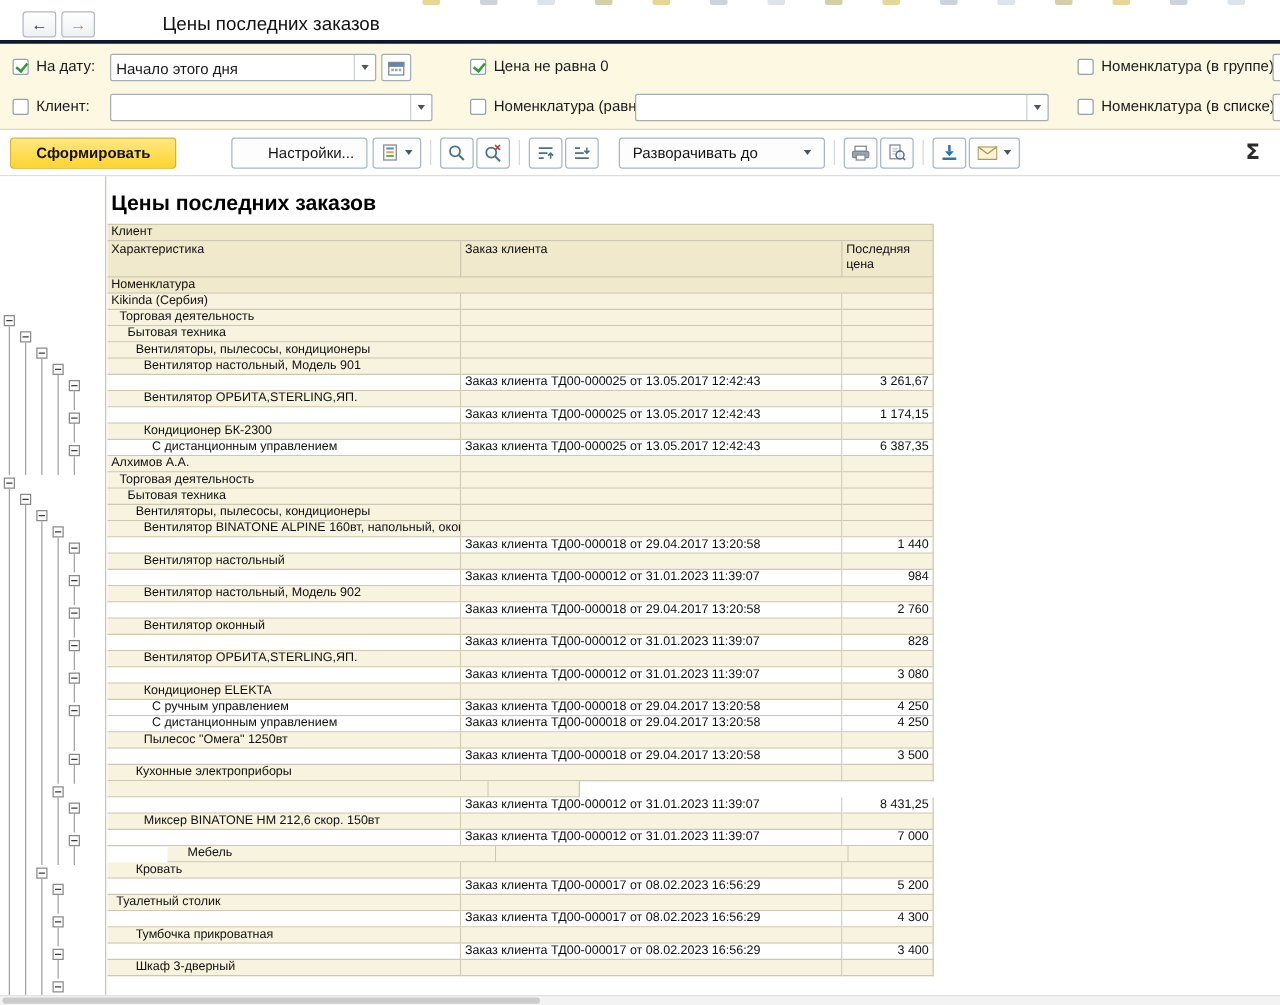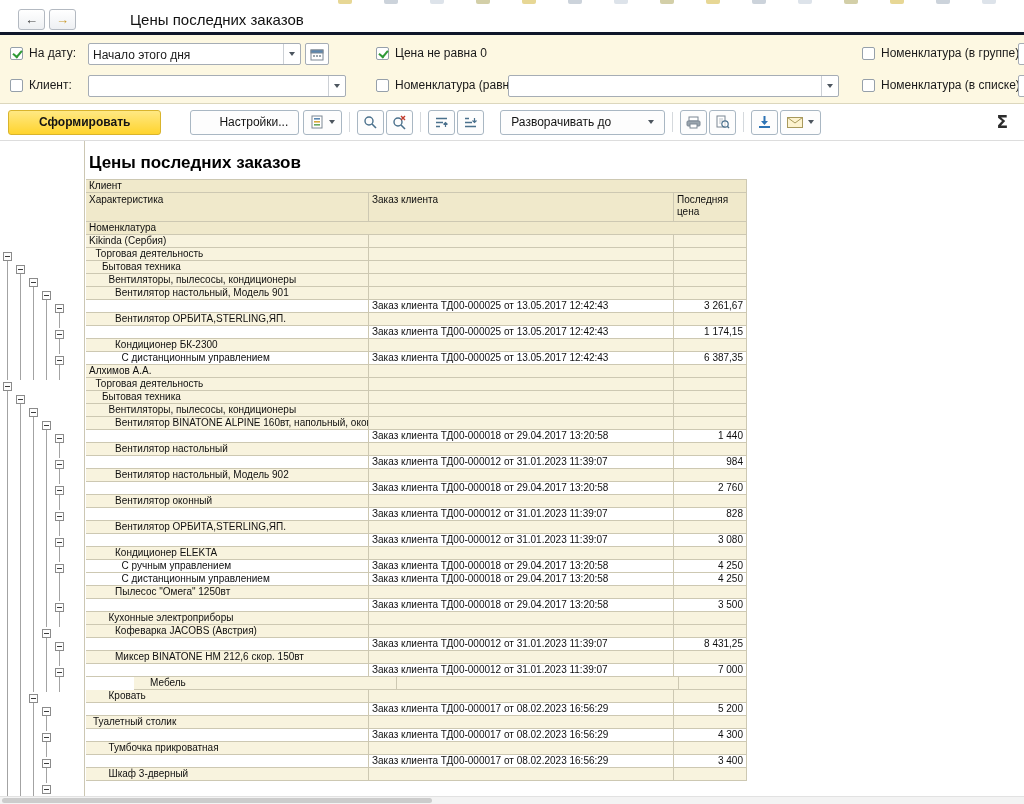--- a/index.html
+++ b/index.html
@@ -34,25 +34,25 @@
   .tri { width:0; height:0; border-left:3.5px solid transparent; border-right:3.5px solid transparent;
          border-top:4.5px solid #4c555e; display:inline-block; }
   .sqbtn { position:absolute; width:24px; height:22px; border:1px solid #a6adb5; border-radius:2px;
            background:#fff; display:flex; align-items:center; justify-content:center; }
 
   
   .toolbar { height:36px; display:flex; align-items:center; padding:0 8px; background:#fff; }
   .tbtn { height:25px; border:1px solid #a9b7c3; border-radius:3px; background:#fdfdfd; font-size:12px;
           display:flex; align-items:center; justify-content:center; padding:0 10px; gap:5px; color:#141414; }
   .tbtn.iconbtn { width:27px; padding:0; }
-  .tbtn.primary { background:linear-gradient(#ffe883,#ffd42e); border-color:#d9b42c; font-weight:bold; padding:0 30px; }
+  .tbtn.primary { background:linear-gradient(#ffe883,#ffd42e); border-color:#d9b42c; font-weight:bold; padding:0 20px; }
   .tsep { width:1px; height:20px; background:#d5d9dd; margin:0 7px; flex:0 0 1px; }
   .sigma-btn { margin-left:auto; margin-right:8px; border:none; background:none; font-size:17px;
                font-weight:bold; color:#2c2c2c; font-family:"DejaVu Sans", sans-serif; }
-  .ml36 { margin-left:29px;padding-left:28px; } .ml4 { margin-left:4px; } .ml2 { margin-left:2px; } .ml3 { margin-left:16px;gap:37px; }
+  .ml36 { margin-left:44px;padding-left:28px; } .ml4 { margin-left:4px; } .ml2 { margin-left:2px; } .ml3 { margin-left:16px;gap:37px; }
 
   
   .report { position:relative; height:656px; border-top:1px solid #dddddd; background:#fff; overflow:hidden; }
   .gutter { position:absolute; left:0; top:0; width:85px; height:100%; border-right:1px solid #ccc7b3; background:#fff; }
   .tbox { position:absolute; width:9px; height:9px; border:1px solid #8b8b8b; background:#fdfdfd; }
   .tbox::after { content:""; position:absolute; left:1px; top:3px; width:5px; height:1px; background:#3c3c3c; }
   .tline { position:absolute; width:1px; background:#a3a3a3; }
 
   .rtitle { position:absolute; left:89px; top:12px; font-size:17px; font-weight:bold; color:#000; }
 
@@ -453,21 +453,20 @@
           <div class="cell c1"></div>
           <div class="cell c2">Заказ клиента ТД00-000018 от 29.04.2017 13:20:58</div>
           <div class="cell c3">3 500</div>
         </div>
         <div class="grow g">
           <div class="cell c1" style="padding-left: 22.5px;">Кухонные электроприборы</div>
           <div class="cell c2"></div>
           <div class="cell c3"></div>
         </div>
         <div class="grow g">
-          <div class="cell c1" style="padding-left: 29px;">Кофеварка JACOBS (Австрия)</div>
           <div class="cell c2"></div>
           <div class="cell c3"></div>
         </div>
         <div class="grow d">
           <div class="cell c1"></div>
           <div class="cell c2">Заказ клиента ТД00-000012 от 31.01.2023 11:39:07</div>
           <div class="cell c3">8 431,25</div>
         </div>
         <div class="grow g">
           <div class="cell c1" style="padding-left: 29px;">Миксер BINATONE HM 212,6 скор. 150вт</div>

